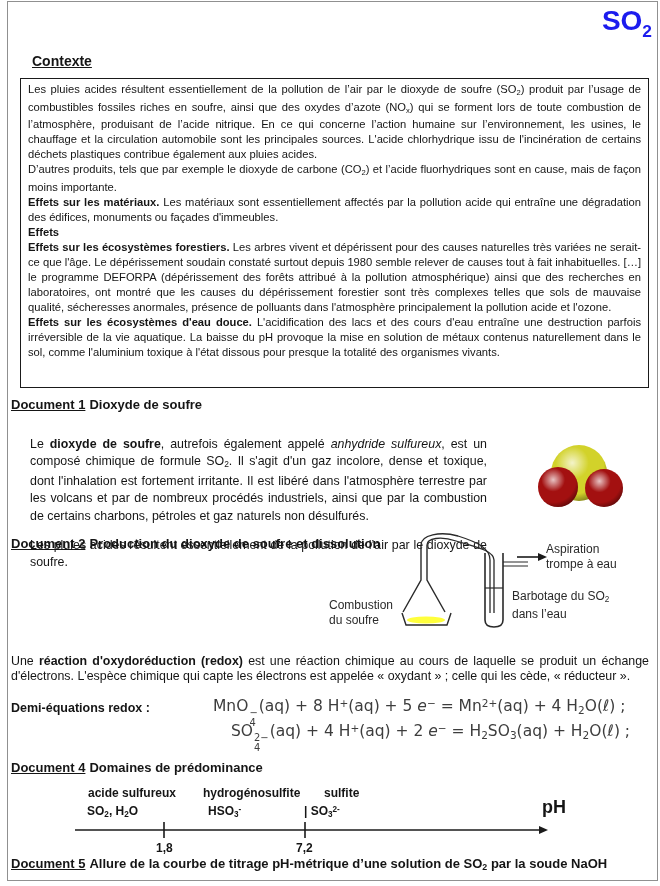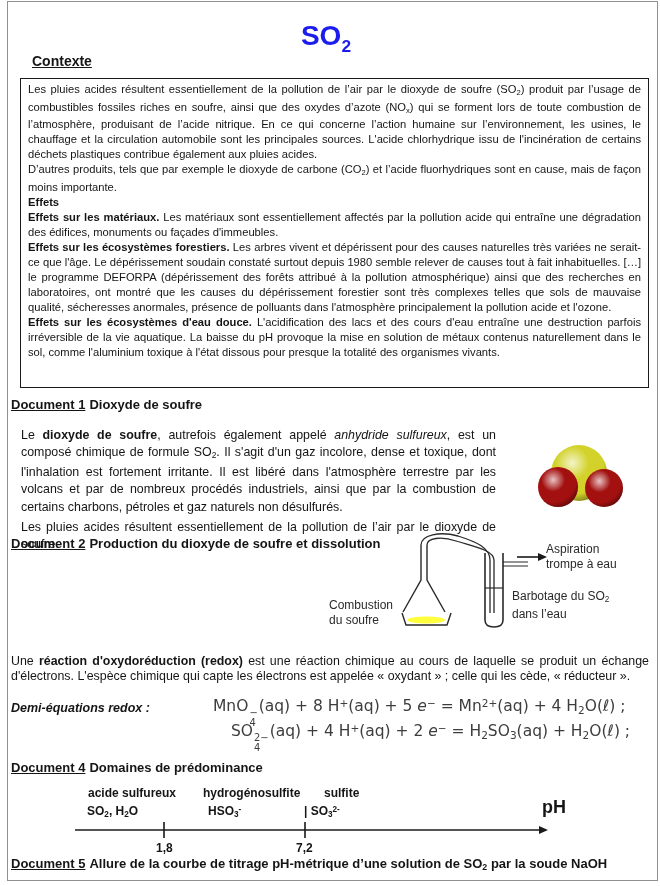--- a/index.html
+++ b/index.html
@@ -1,41 +1,41 @@
 <!DOCTYPE html>
 <html><head>
 <meta charset="utf-8">
 <style>
   html,body{margin:0;padding:0;background:#ffffff;}
   .page{position:relative;width:660px;height:886px;background:#fff;overflow:hidden;
         font-family:"Liberation Sans",sans-serif;color:#151515;}
   .frame{position:absolute;left:7px;top:1px;right:2px;bottom:5px;border:1px solid #909090;}
 
-  .main-title{position:absolute;left:0;top:5px;width:652px;text-align:center;
-              font-weight:bold;font-size:28px;line-height:32px;margin-top:15px;}
+  .main-title{position:absolute;left:0;top:5px;width:652px;text-align:right;
+              font-weight:bold;font-size:28px;line-height:32px;}
   .main-title sub{font-size:62%;}
 
   .ctx-heading{position:absolute;left:32px;top:53px;font-size:14px;font-weight:bold;
                text-decoration:underline;}
 
   .ctx-box{position:absolute;left:20px;top:78px;width:629px;height:310px;box-sizing:border-box;
            border:1.5px solid #1a1a1a;padding:3px 7px;overflow:hidden;
            font-size:11.2px;line-height:15px;text-align:justify;}
   .ctx-box p{margin:0;}
 
   .doc-heading{position:absolute;left:11px;font-size:13px;font-weight:bold;line-height:16px;white-space:nowrap;}
   .doc-label{text-decoration:underline;margin-right:4px;}
 
   .doc1-text{position:absolute;left:18px;top:424px;width:481px;font-size:12.4px;
              line-height:17.2px;text-align:justify;}
-  .doc1-text p{margin:3px;}
+  .doc1-text p{margin:12px;}
 
   .doc3-text{position:absolute;left:11px;top:654px;width:638px;font-size:12.4px;
              line-height:15.3px;text-align:justify;}
-  .demi-label{position:absolute;left:11px;top:701px;font-size:12.5px;font-weight:bold;font-style:italic;}
+  .demi-label{position:absolute;left:11px;top:701px;font-size:12.5px;font-weight:bold;}
   .equation{position:absolute;font-family:"DejaVu Sans",sans-serif;font-size:15.5px;
             color:#3d3d3d;white-space:nowrap;}
   .eq1{left:213px;top:697px;}
   .eq2{left:231px;top:722px;}
 
   .r-b{font-weight:700}
   .r-i{font-style:italic}
   .r-sub{font-size:68%;vertical-align:-0.22em}
   .r-sup{font-size:68%;vertical-align:0.42em}
   .r-stack{display:inline-flex;flex-direction:column;vertical-align:-0.42em;
@@ -71,22 +71,22 @@
 
   <div class="main-title" style="color:#1c1cee;">
     <span>SO</span><sub>2</sub>
   </div>
 
   <div class="ctx-heading">Contexte</div>
 
   <div class="ctx-box">
     <p><span>Les pluies acides résultent essentiellement de la pollution de l’air par le dioxyde de soufre (SO</span><span class="r-sub">2</span><span>) produit par l’usage de combustibles fossiles riches en soufre, ainsi que des oxydes d’azote (NO</span><span class="r-sub">x</span><span>) qui se forment lors de toute combustion de l’atmosphère, produisant de l’acide nitrique. En ce qui concerne l’action humaine sur l’environnement, les usines, le chauffage et la circulation automobile sont les principales sources. L'acide chlorhydrique issu de l'incinération de certains déchets plastiques contribue également aux pluies acides.</span></p>
     <p><span>D’autres produits, tels que par exemple le dioxyde de carbone (CO</span><span class="r-sub">2</span><span>) et l’acide fluorhydriques sont en cause, mais de façon moins importante.</span></p>
+    <p><span class="r-b">Effets sur les matériaux.</span><span> Les matériaux sont essentiellement affectés par la pollution acide qui entraîne une dégradation des édifices, monuments ou façades d'immeubles.</span></p>
     <p><span class="r-b">Effets</span></p>
-    <p><span class="r-b">Effets sur les matériaux.</span><span> Les matériaux sont essentiellement affectés par la pollution acide qui entraîne une dégradation des édifices, monuments ou façades d'immeubles.</span></p>
     <p><span class="r-b">Effets sur les écosystèmes forestiers.</span><span> Les arbres vivent et dépérissent pour des causes naturelles très variées ne serait-ce que l'âge. Le dépérissement soudain constaté surtout depuis 1980 semble relever de causes tout à fait inhabituelles. […] le programme DEFORPA (dépérissement des forêts attribué à la pollution atmosphérique) ainsi que des recherches en laboratoires, ont montré que les causes du dépérissement forestier sont très complexes telles que sols de mauvaise qualité, sécheresses anormales, présence de polluants dans l'atmosphère principalement la pollution acide et l'ozone.</span></p>
     <p><span class="r-b">Effets sur les écosystèmes d'eau douce.</span><span> L'acidification des lacs et des cours d'eau entraîne une destruction parfois irréversible de la vie aquatique. La baisse du pH provoque la mise en solution de métaux contenus naturellement dans le sol, comme l'aluminium toxique à l'état dissous pour presque la totalité des organismes vivants.</span></p>
   </div>
 
   <div class="doc-heading h-doc1">
     <span class="doc-label">Document 1</span><span>Dioxyde de soufre</span>
   </div>
 
   <div class="doc1-text">
     <p><span>Le </span><span class="r-b">dioxyde de soufre</span><span>, autrefois également appelé </span><span class="r-i">anhydride sulfureux</span><span>, est un composé chimique de formule SO</span><span class="r-sub">2</span><span>. Il s'agit d'un gaz incolore, dense et toxique, dont l'inhalation est fortement irritante. Il est libéré dans l'atmosphère terrestre par les volcans et par de nombreux procédés industriels, ainsi que par la combustion de certains charbons, pétroles et gaz naturels non désulfurés.</span></p>

